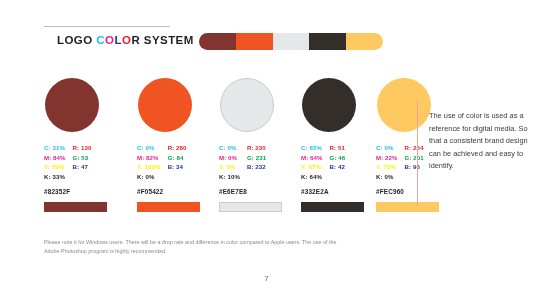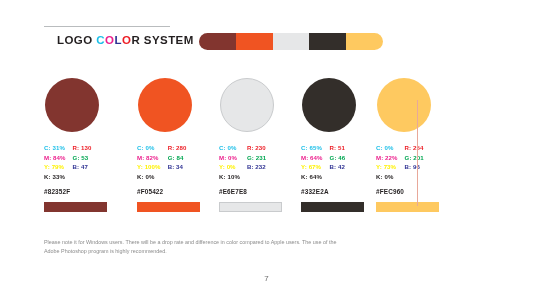--- a/index.html
+++ b/index.html
@@ -256,18 +256,19 @@
             <span class="rgb v-b">B: 96</span>
           </div>
         </div>
         <div class="hex">#FEC960</div>
         <div class="bar" style="background: rgb(254, 201, 96);"></div>
       </div>
     </div>
 
   <div class="divider"></div>
 
+  <div class="side-text">The use of color is used as a reference for digital media. So that a consistent brand design can be achieved and easy to identify.</div>
 
   <div class="note">Please note it for Windows users. There will be a drop rate and difference in color compared to Apple users. The use of the Adobe Photoshop program is highly recommended.</div>
 
   <div class="page-num">7</div>
 
 </div>
 
 </body></html>

